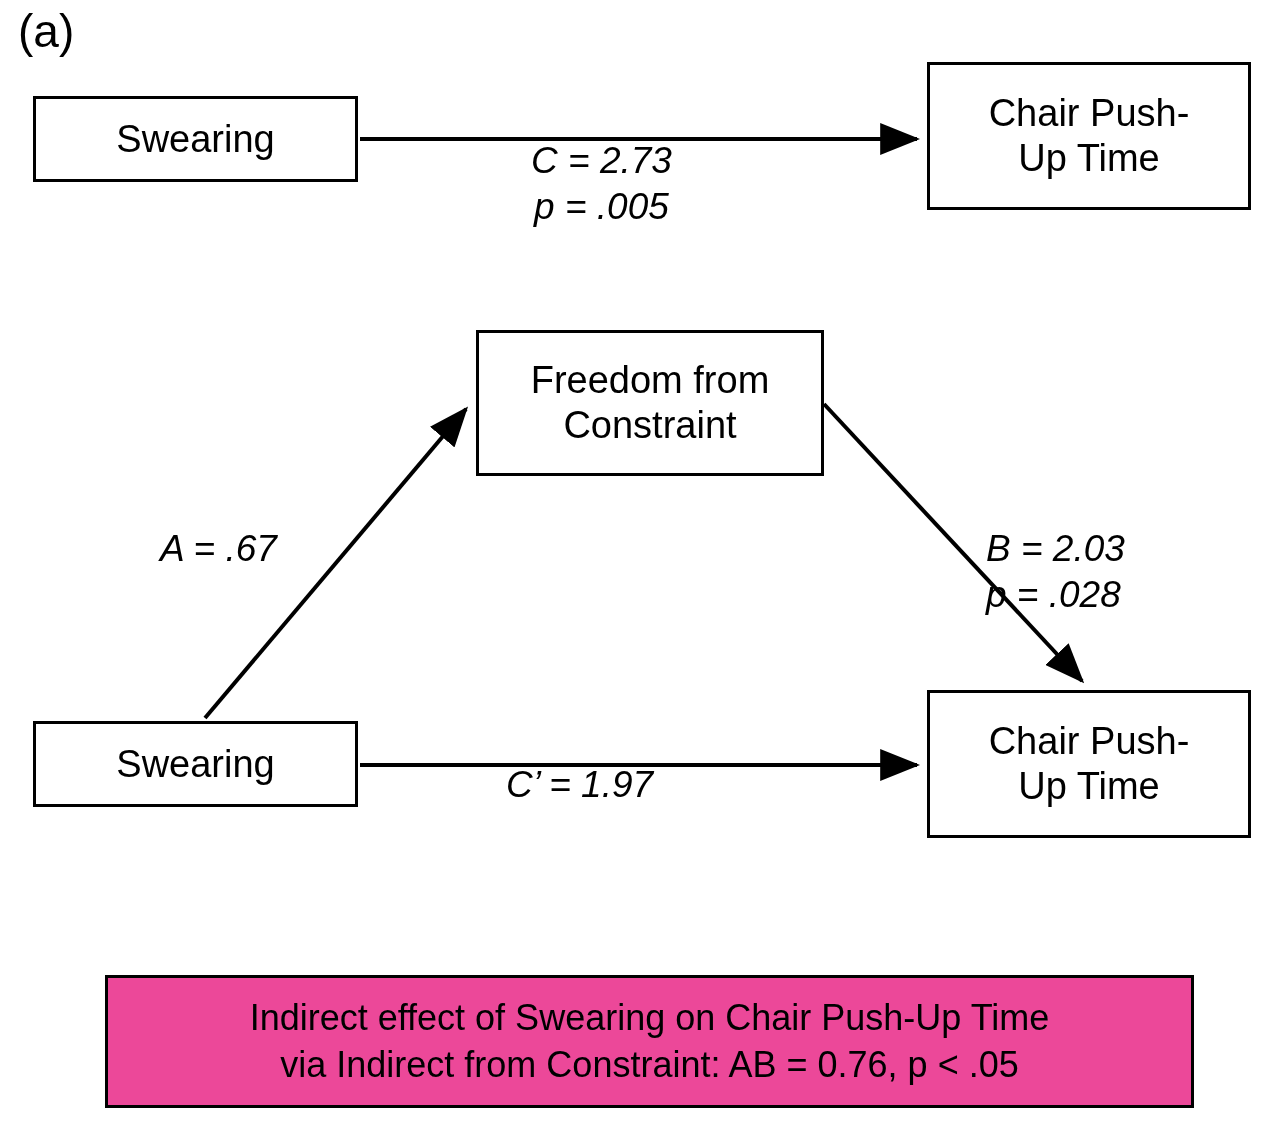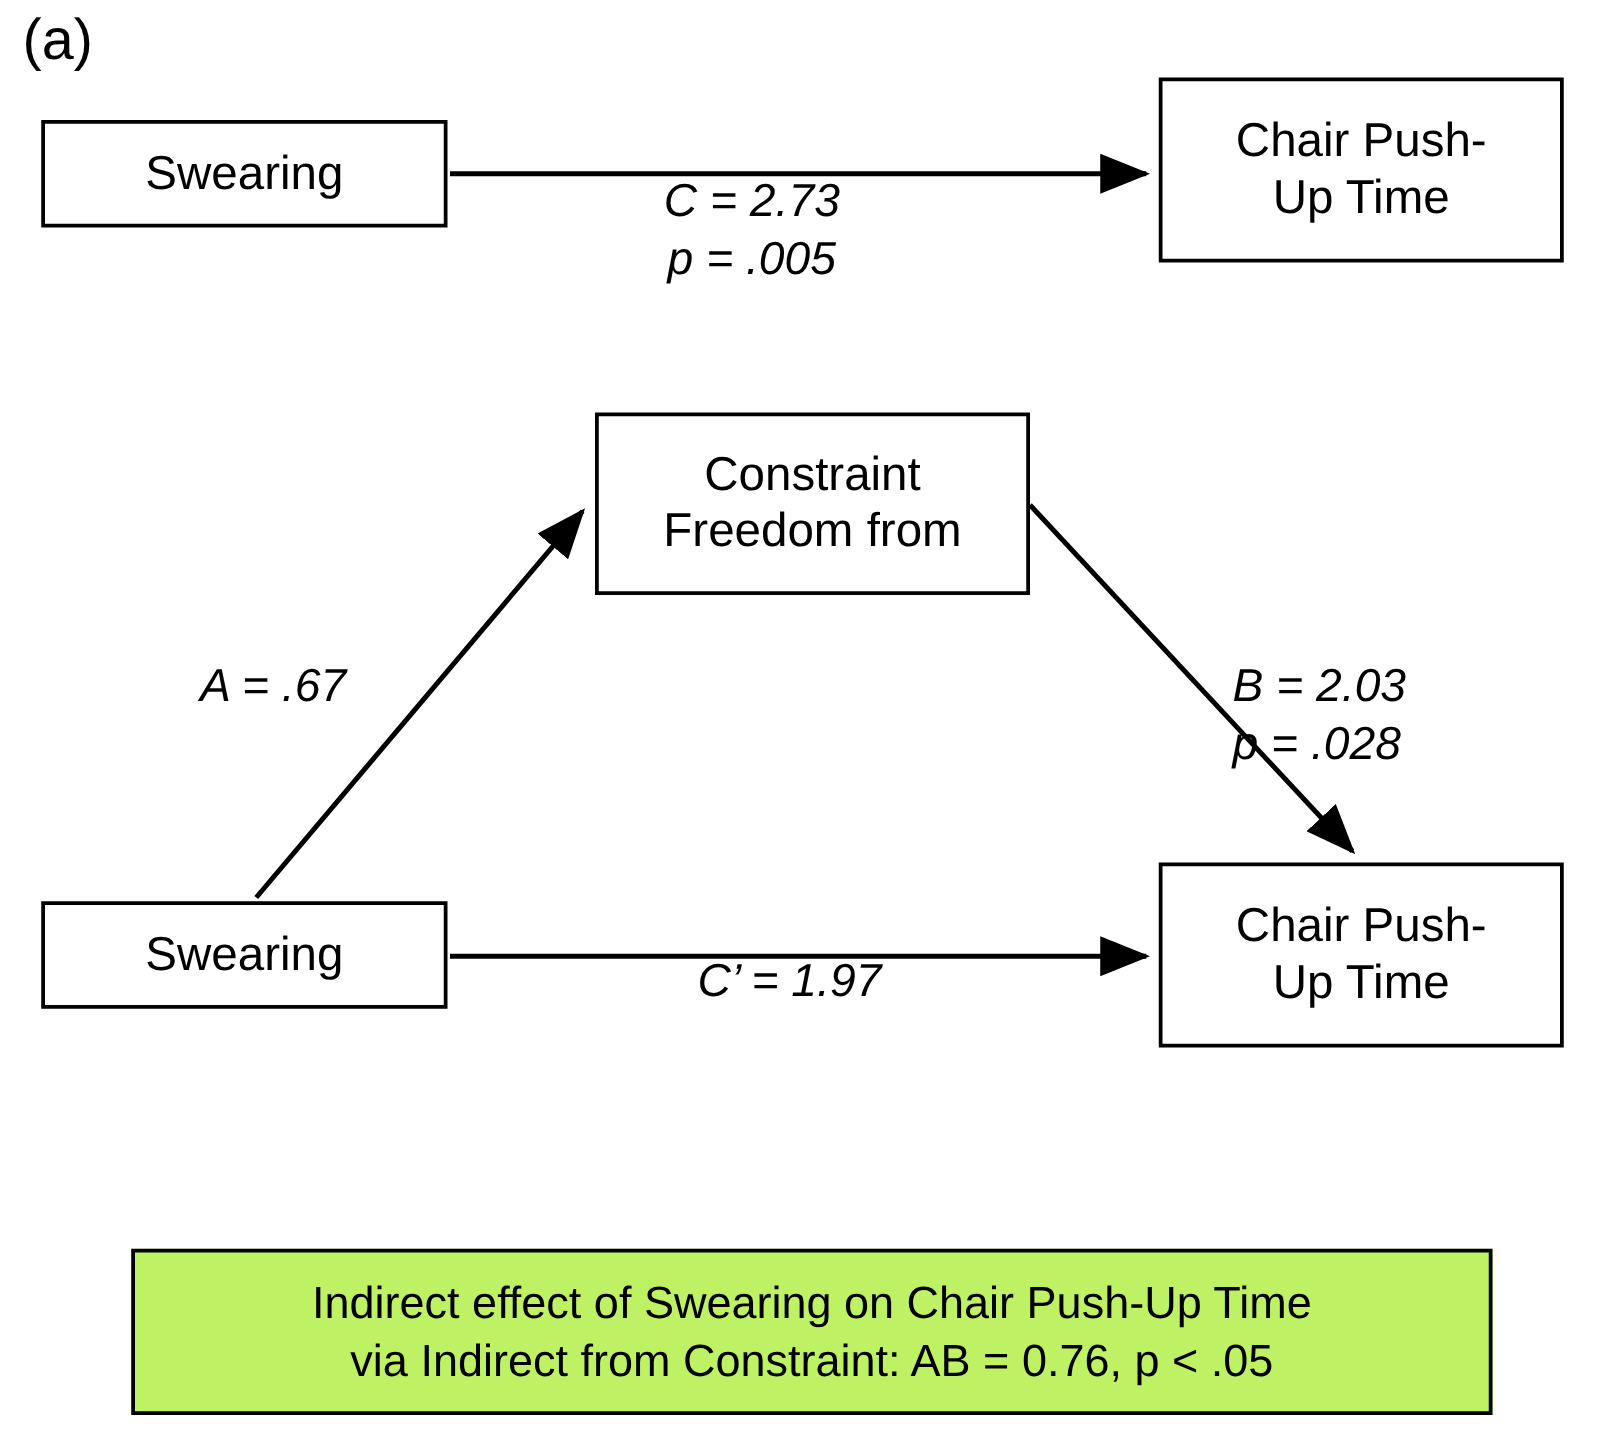--- a/index.html
+++ b/index.html
@@ -39,30 +39,29 @@
     padding: 4px 8px;
   }
   .node span {
     display: block;
     width: 100%;
   }
   .summary-box {
     position: absolute;
     box-sizing: border-box;
     border: 3px solid #000;
-    background: #bef264;
+    background: #ec4899;
     display: flex;
     flex-direction: column;
     align-items: center;
     justify-content: center;
     text-align: center;
     font-size: 36px;
     line-height: 1.3;
     padding: 10px 14px;
-    margin-top: 24px;
   }
   .summary-box .line {
     display: block;
     white-space: nowrap;
   }
   .summary-box .it {
   }
   .edge-label {
     position: absolute;
     font-style: italic;
@@ -98,43 +97,43 @@
     <span>Chair Push-</span>
     <span>Up Time</span>
   </div>
 
   <div class="edge-label" style="left:531px; top:90px; text-align:center;">
     <span>C = 2.73</span>
     <span class="l2">p = .005</span>
   </div>
 
   <div class="node" style="left:476px; top:330px; width:348px; height:146px; flex-direction:column;">
+    <span>Freedom from</span>
     <span>Constraint</span>
-    <span>Freedom from</span>
   </div>
 
   <div class="node" style="left:33px; top:721px; width:325px; height:86px;">
     <span>Swearing</span>
   </div>
 
   <div class="node" style="left:927px; top:690px; width:324px; height:148px; flex-direction:column;">
     <span>Chair Push-</span>
     <span>Up Time</span>
   </div>
 
   <div class="edge-label" style="left:160px; top:478px;">
     <span>A = .67</span>
   </div>
 
   <div class="edge-label" style="left:986px; top:478px;">
     <span>B = 2.03</span>
     <span class="l2">p = .028</span>
   </div>
 
-  <div class="edge-label" style="left:558px; top:714px; text-align:center;">
+  <div class="edge-label" style="left:506px; top:714px; text-align:center;">
     <span>C’ = 1.97</span>
   </div>
 
   <div class="summary-box" style="left:105px; top:975px; width:1089px; height:133px;">
     <span class="line">Indirect effect of Swearing on Chair Push-Up Time</span>
     <span class="line"><span>via Indirect from Constraint: </span><span class="it">AB</span><span> = 0.76, </span><span class="it">p</span><span> &lt; .05</span></span>
   </div>
 
   <svg class="arrows" viewBox="0 0 1278 1143">
     <defs>

